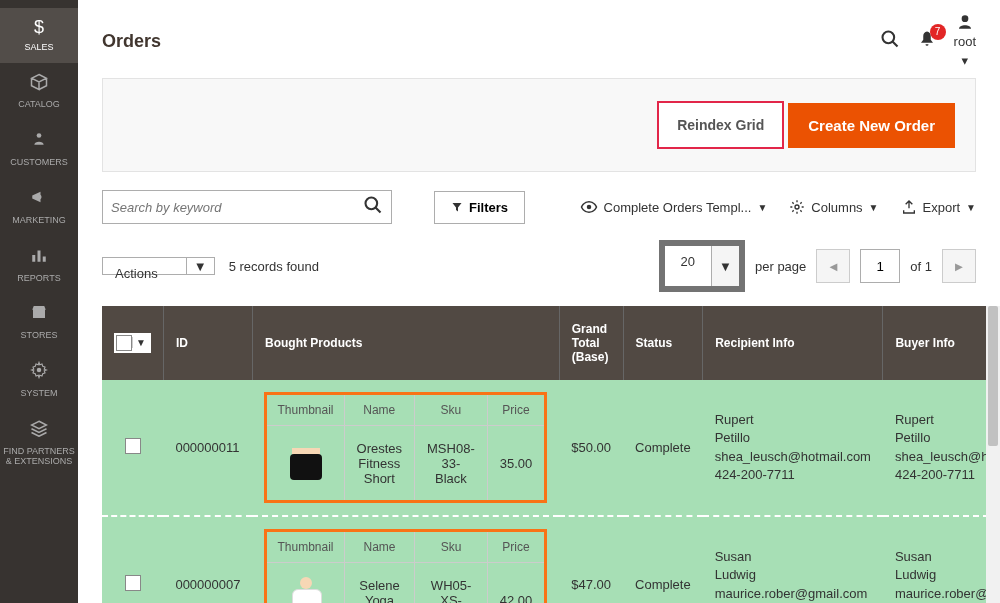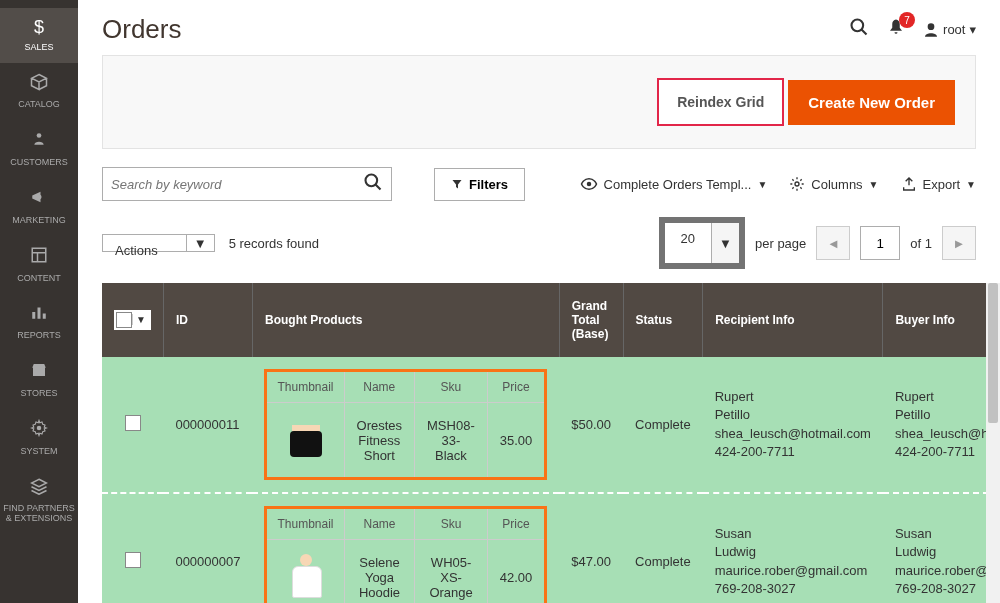--- a/index.html
+++ b/index.html
@@ -4,25 +4,25 @@
 <style>
 * { box-sizing: border-box; margin: 0; padding: 0; }
 body { font-family: Arial, sans-serif; font-size: 13px; color: #333; background: #fff; overflow: hidden; }
 .app { display: flex; width: 1000px; height: 603px; }
 .sidebar { width: 78px; background: #373330; display: flex; flex-direction: column; padding-top: 8px; }
 .sidebar-item { display: flex; flex-direction: column; align-items: center; justify-content: center; color: #aaa; font-size: 9px; padding: 10px 2px; cursor: pointer; text-align: center; line-height: 1.1; }
 .sidebar-item.active { background: #524d49; color: #fff; }
 .sidebar-item .icon { font-size: 18px; margin-bottom: 5px; }
 .main { flex: 1; display: flex; flex-direction: column; overflow: hidden; }
 .header { display: flex; justify-content: space-between; align-items: center; padding: 14px 24px 10px 24px; }
-.header h1 { font-size: 26px; font-weight: 400; color: #41362f; }
+.header h1 { font-size: 18px; font-weight: 700; color: #41362f; }
 .header-right { display: flex; align-items: center; gap: 18px; }
 .header-icon { font-size: 18px; cursor: pointer; position: relative; }
 .badge { position: absolute; top: -6px; right: -10px; background: #e22626; color: #fff; border-radius: 50%; font-size: 10px; width: 16px; height: 16px; display: flex; align-items: center; justify-content: center; }
-.user { display: flex; align-items: center; gap: 4px; font-size: 13px; cursor: pointer; }
+.user { display: flex; align-items: center; gap: 4px; font-size: 13px; cursor: pointer; flex-direction: column; }
 .action-bar { background: #f8f8f8; border: 1px solid #e3e3e3; margin: 0 24px 18px 24px; padding: 22px 20px; display: flex; justify-content: flex-end; gap: 4px; align-items: center; }
 .btn-reindex { border: 2px solid #e22649; padding: 14px 18px; font-size: 14px; font-weight: 600; color: #555; background: #fff; cursor: pointer; }
 .btn-primary { background: #eb5202; color: #fff; border: none; padding: 14px 20px; font-size: 15px; font-weight: 600; cursor: pointer; }
 .toolbar { display: flex; align-items: center; padding: 0 24px; gap: 6px; margin-bottom: 16px; }
 .search-box { display: flex; align-items: center; border: 1px solid #adadad; width: 290px; height: 34px; padding: 0 8px; }
 .search-box input { border: none; flex: 1; font-style: italic; color: #888; outline: none; font-size: 13px; }
 .search-box .icon { font-size: 18px; cursor: pointer; font-weight: bold; }
 .btn-filters { border: 1px solid #adadad; background: #fff; padding: 8px 16px; font-size: 13px; font-weight: 600; cursor: pointer; display: flex; align-items: center; gap: 6px; margin-left: 36px; justify-content: center; }
 .toolbar-right { margin-left: auto; display: flex; align-items: center; gap: 22px; font-size: 13px; }
 .tool-link { display: flex; align-items: center; gap: 6px; cursor: pointer; }
@@ -81,28 +81,20 @@
           </svg></span>
       <span>CUSTOMERS</span>
     </div>
     <div class="sidebar-item">
       <span class="icon"><svg width="18" height="18" viewBox="0 0 24 24" fill="#aaa">
             <path d="M3 10 L14 5 L14 19 L3 14 Z M14 9 A4 4 0 0 1 14 15"></path>
           </svg></span>
       <span>MARKETING</span>
     </div>
     <div class="sidebar-item">
-      <span class="icon"><svg width="18" height="18" viewBox="0 0 24 24" fill="none" stroke="#aaa" stroke-width="2">
-            <rect x="3" y="3" width="18" height="18"></rect>
-            <line x1="3" y1="9" x2="21" y2="9"></line>
-            <line x1="10" y1="9" x2="10" y2="21"></line>
-          </svg></span>
-      <span>CONTENT</span>
-    </div>
-    <div class="sidebar-item">
       <span class="icon"><svg width="18" height="18" viewBox="0 0 24 24" fill="#aaa">
             <rect x="3" y="12" width="4" height="9"></rect>
             <rect x="10" y="6" width="4" height="15"></rect>
             <rect x="17" y="14" width="4" height="7"></rect>
           </svg></span>
       <span>REPORTS</span>
     </div>
     <div class="sidebar-item">
       <span class="icon"><svg width="18" height="18" viewBox="0 0 24 24" fill="#aaa">
             <path d="M3 9 L21 9 L19 4 L5 4 Z M4 9 L4 20 L20 20 L20 9"></path>

